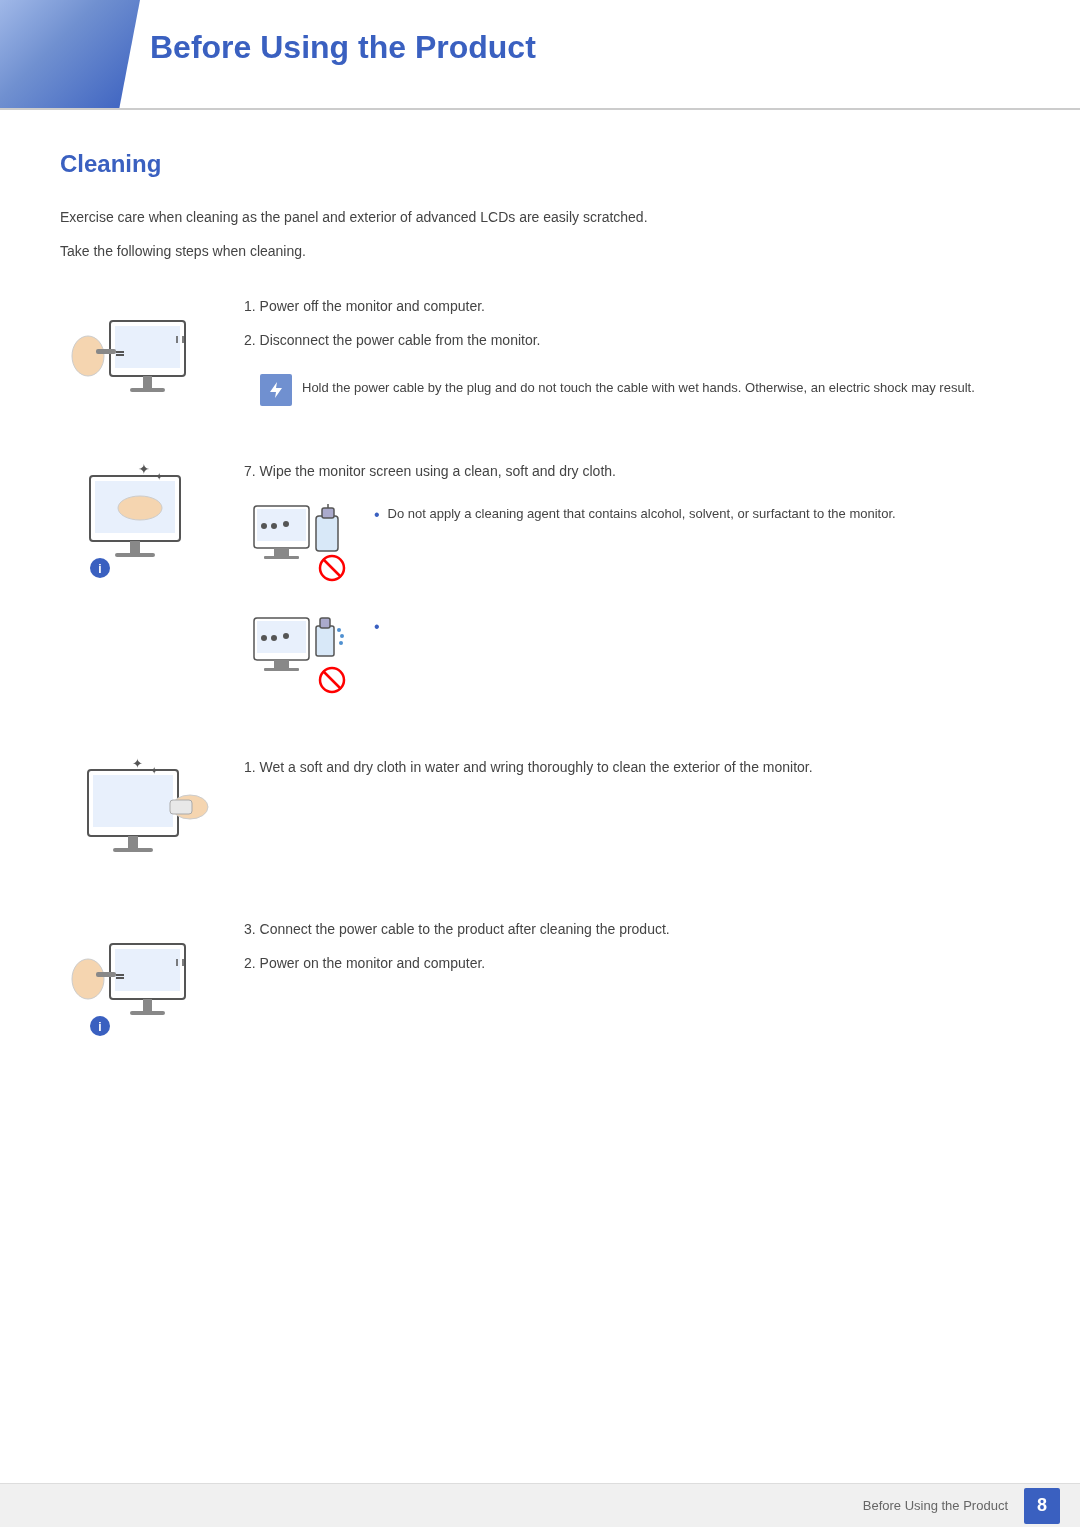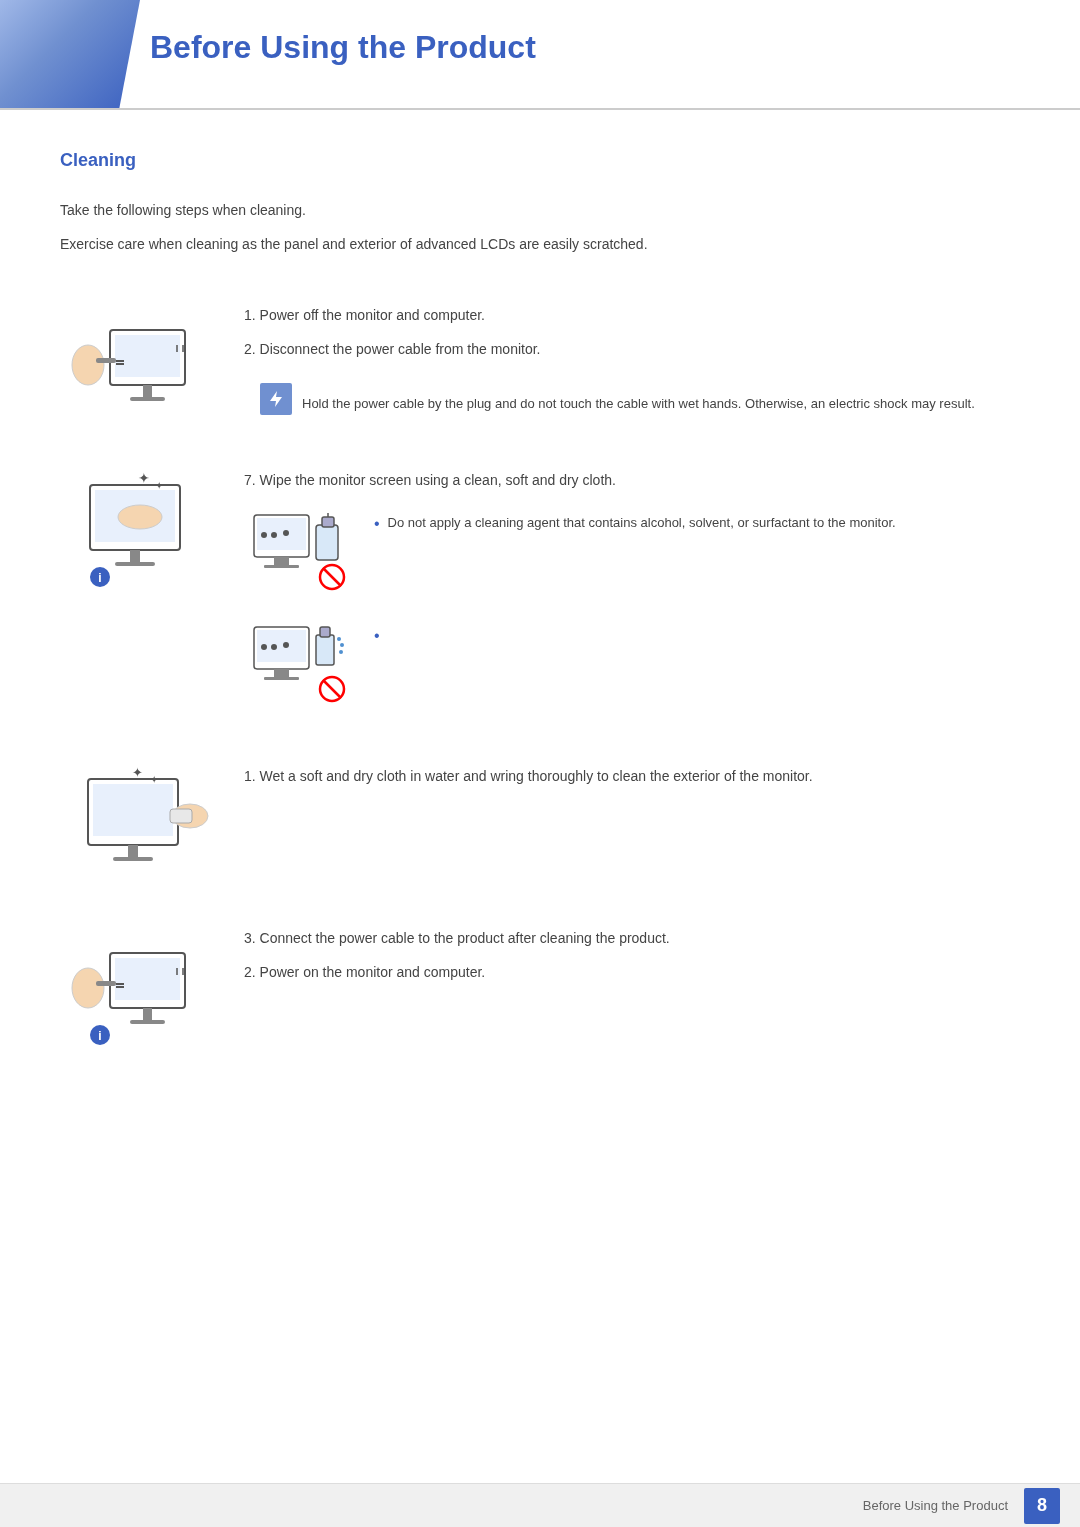--- a/index.html
+++ b/index.html
@@ -59,35 +59,35 @@
       line-height: 1.2;
       padding-top: 10px;
     }
 
     
     .content {
       padding: 40px 60px 60px 60px;
     }
 
     .section-title {
-      font-size: 18px;
+      font-size: 24px;
       font-weight: bold;
       color: #3a60c0;
       margin-bottom: 28px;
     }
 
     .intro-text {
       margin-bottom: 12px;
       line-height: 1.6;
       color: #444;
     }
 
     
     .steps {
-      margin-top: 44px;
+      margin-top: 28px;
     }
 
     .step-row {
       display: flex;
       align-items: flex-start;
       margin-bottom: 32px;
       gap: 24px;
     }
 
     .step-image {
@@ -105,21 +105,21 @@
 
     .step-text {
       line-height: 1.6;
       color: #444;
       margin-bottom: 12px;
     }
 
     
     .warning-box {
       display: flex;
-      align-items: flex-end;
+      align-items: center;
       gap: 10px;
       margin: 10px 0 10px 0;
       padding: 8px 16px;
     }
 
     .warning-icon {
       flex-shrink: 0;
       width: 32px;
       height: 32px;
       background: #7090d0;
@@ -216,22 +216,22 @@
 <div class="header">
   <div class="header-accent-stripe"></div>
   <div class="header-accent"></div>
   <h1 class="header-title">Before Using the Product</h1>
 </div>
 
 <div class="content">
 
   <h2 class="section-title">Cleaning</h2>
 
+  <p class="intro-text">Exercise care when cleaning as the panel and exterior of advanced LCDs are easily scratched.</p>
   <p class="intro-text">Take the following steps when cleaning.</p>
-  <p class="intro-text">Exercise care when cleaning as the panel and exterior of advanced LCDs are easily scratched.</p>
 
   <div class="steps">
 
     <div class="step-row">
       <div class="step-image">
 
         <svg viewBox="0 0 160 130" width="160" height="130">
 
           <rect x="50" y="30" width="75" height="55" rx="3" fill="none" stroke="#555" stroke-width="2"></rect>
           <rect x="55" y="35" width="65" height="42" fill="#e8f0fc"></rect>

